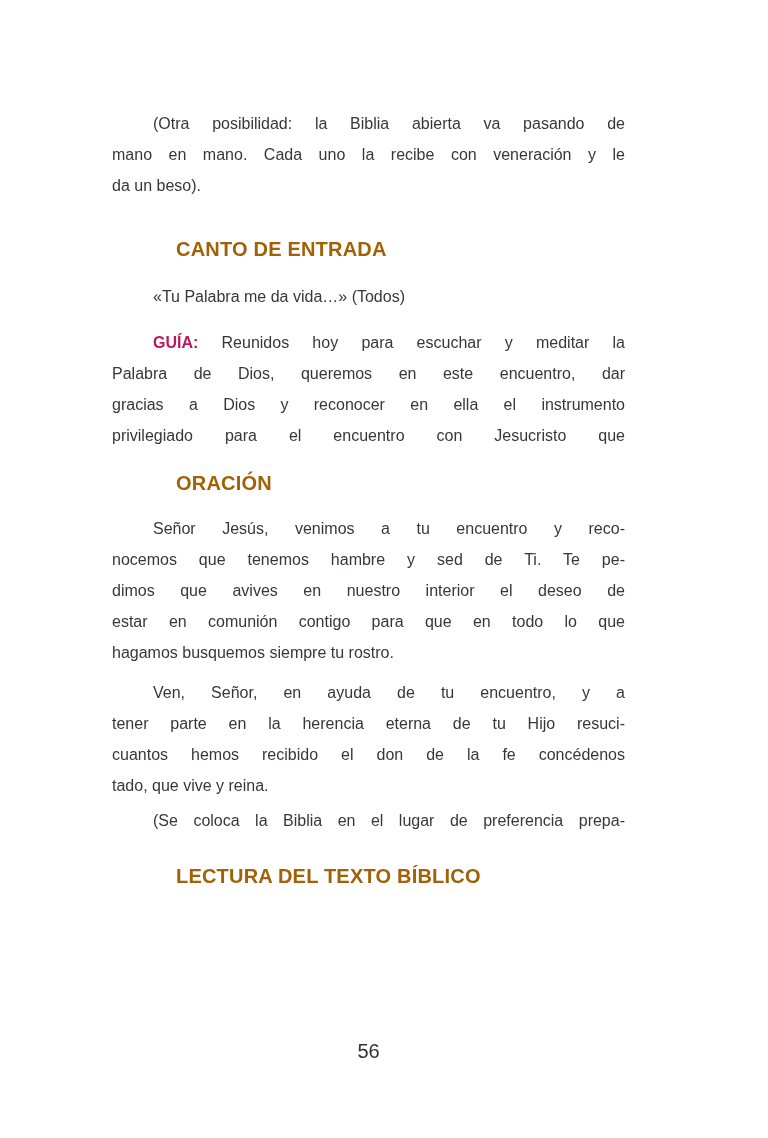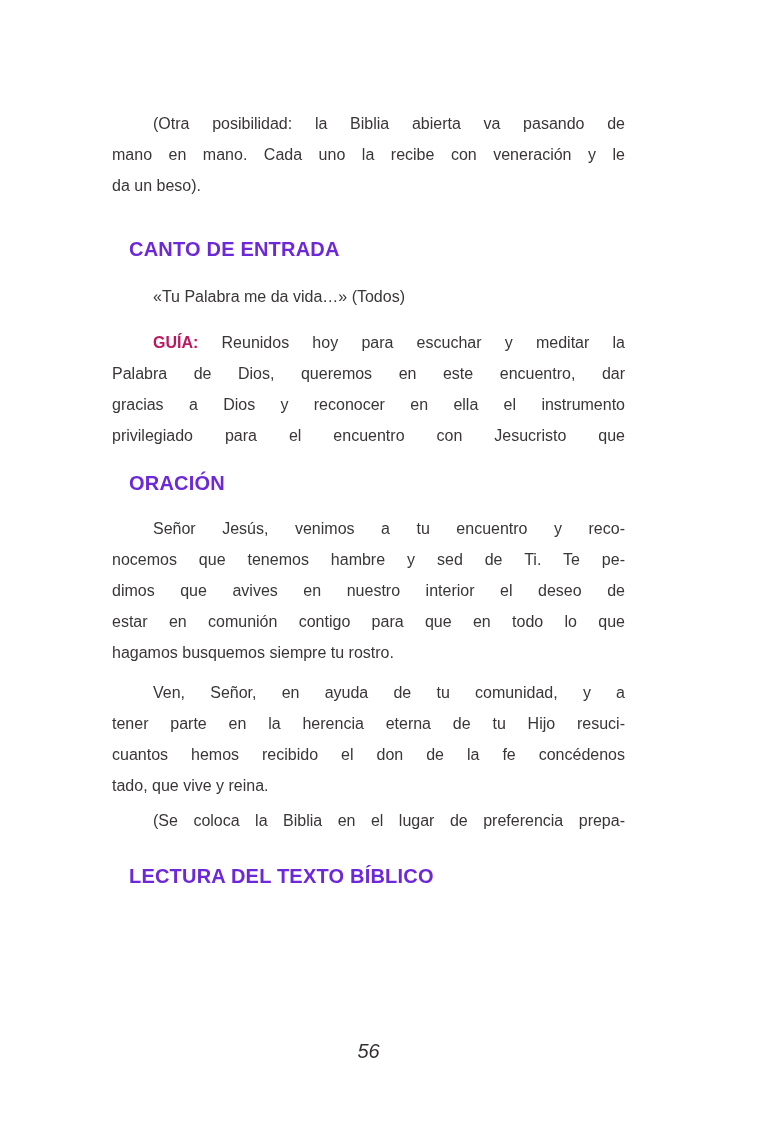--- a/index.html
+++ b/index.html
@@ -28,46 +28,45 @@
     text-align-last: justify;
     white-space: normal;
   }
   .line.last, .line.single {
     text-align: left;
     text-align-last: left;
   }
   .line.indent { padding-left: 41px; }
   .bold { font-weight: bold; color: #be185d; }
   .heading {
-    margin-left: 17px;
+    margin-left: 64px;
     font-size: 20px;
     line-height: 31px;
     font-weight: bold;
-    color: #6d28d9;
+    color: #a16207;
     letter-spacing: 0.2px;
   }
   .m-h1 { margin-top: 33px; }
   .m-p2 { margin-top: 16px; }
   .m-p3 { margin-top: 15px; }
   .m-h2 { margin-top: 17px; }
   .m-p4 { margin-top: 14px; }
   .m-p5 { margin-top: 9px; }
   .m-p6 { margin-top: 4px; }
   .m-h3 { margin-top: 25px; }
   .m-p7 { margin-top: 13px; }
   .footer {
     position: absolute;
     left: 112px;
     top: 1036px;
     width: 513px;
     text-align: center;
     font-size: 20px;
     line-height: 31px;
     color: #343031;
-    font-style: italic;
   }
 </style>
 </head>
 <body>
 
 <div class="page">
   <div class="content">
 
     <div class="para">
       <div class="line indent">(Otra posibilidad: la Biblia abierta va pasando de</div>
@@ -92,21 +91,21 @@
 
     <div class="para m-p4">
       <div class="line indent">Señor Jesús, venimos a tu encuentro y reco-</div>
       <div class="line">nocemos que tenemos hambre y sed de Ti. Te pe-</div>
       <div class="line">dimos que avives en nuestro interior el deseo de</div>
       <div class="line">estar en comunión contigo para que en todo lo que</div>
       <div class="line last">hagamos busquemos siempre tu rostro.</div>
     </div>
 
     <div class="para m-p5">
-      <div class="line indent">Ven, Señor, en ayuda de tu comunidad, y a</div>
+      <div class="line indent">Ven, Señor, en ayuda de tu encuentro, y a</div>
       <div class="line">tener parte en la herencia eterna de tu Hijo resuci-</div>
       <div class="line">cuantos hemos recibido el don de la fe concédenos</div>
       <div class="line last">tado, que vive y reina.</div>
     </div>
 
     <div class="para m-p6">
       <div class="line indent">(Se coloca la Biblia en el lugar de preferencia prepa-</div>
     </div>
 
     <div class="heading m-h3">LECTURA DEL TEXTO BÍBLICO</div>

